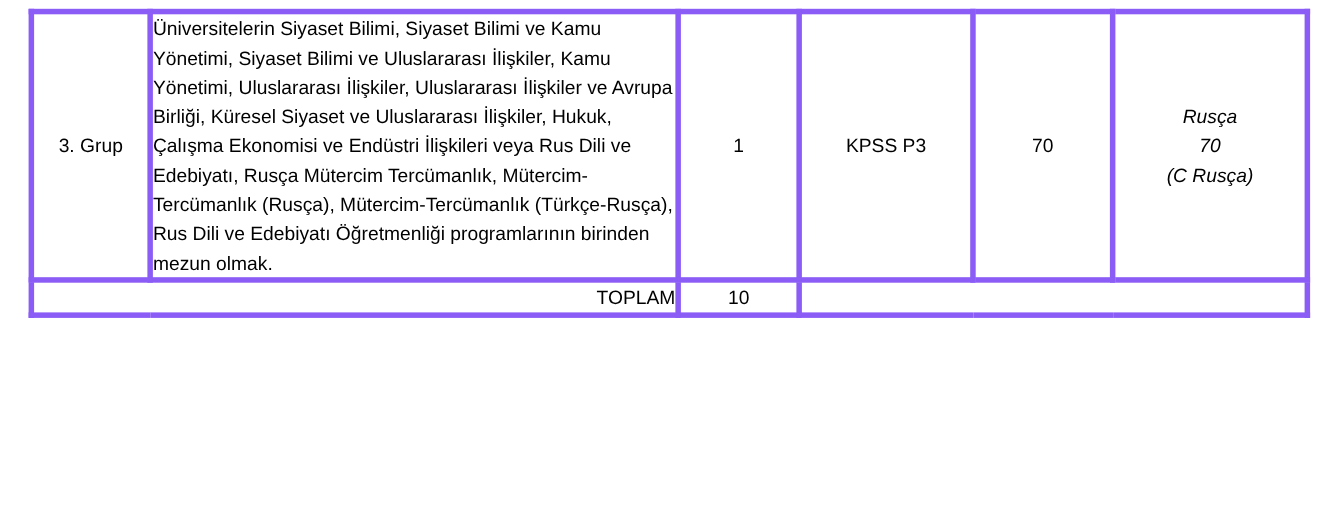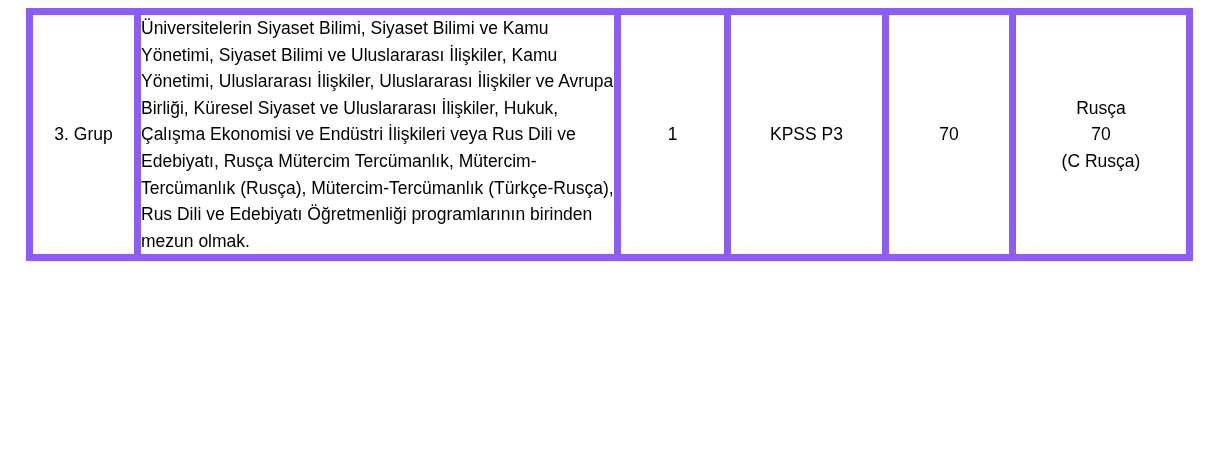--- a/index.html
+++ b/index.html
@@ -22,21 +22,21 @@
   }
   table.req-table {
     border-collapse: collapse;
     table-layout: fixed;
     margin-left: 26px;
     margin-top: 8px;
     width: 1160px;
     background: #ffffff;
   }
   table.req-table td {
-    border: 7px solid #8b5cf6;
+    border: 5px solid #8b5cf6;
     padding: 0;
     vertical-align: middle;
     font-size: 17.5px;
     line-height: 1.52;
     color: #000000;
   }
   .col-group   { width: 108px; }
   .col-desc    { width: 480px; }
   .col-count   { width: 110px; }
   .col-score   { width: 158px; }
@@ -55,21 +55,21 @@
   }
   td.cell-center {
     text-align: center;
     vertical-align: middle;
   }
   td.cell-lang {
     text-align: center;
     vertical-align: middle;
     line-height: 1.62;
   }
-  .lang-line { display: block; }
+  .lang-line { display: block; font-style: italic; }
   td.cell-total-label {
     text-align: right;
     padding: 5px 10px 5px 0;
     vertical-align: middle;
   }
   td.cell-total-value {
     text-align: center;
     vertical-align: middle;
     padding: 5px 0;
   }
@@ -107,18 +107,23 @@
         <td class="cell-desc">Üniversitelerin Siyaset Bilimi, Siyaset Bilimi ve Kamu Yönetimi, Siyaset Bilimi ve Uluslararası İlişkiler, Kamu Yönetimi, Uluslararası İlişkiler, Uluslararası İlişkiler ve Avrupa Birliği, Küresel Siyaset ve Uluslararası İlişkiler, Hukuk, Çalışma Ekonomisi ve Endüstri İlişkileri veya Rus Dili ve Edebiyatı, Rusça Mütercim Tercümanlık, Mütercim-Tercümanlık (Rusça), Mütercim-Tercümanlık (Türkçe-Rusça), Rus Dili ve Edebiyatı Öğretmenliği programlarının birinden mezun olmak.</td>
         <td class="cell-center">1</td>
         <td class="cell-center">KPSS P3</td>
         <td class="cell-center">70</td>
         <td class="cell-lang">
           <span class="lang-line">Rusça</span>
           <span class="lang-line">70</span>
           <span class="lang-line">(C Rusça)</span>
         </td>
       </tr>
+      <tr>
+        <td class="cell-total-label" colspan="2">TOPLAM</td>
+        <td class="cell-total-value">10</td>
+        <td class="cell-empty-wide" colspan="3"></td>
+      </tr>
     </tbody>
   </table>
 
   <div class="below-artifact"></div>
 
 </div>
 
 </body></html>

